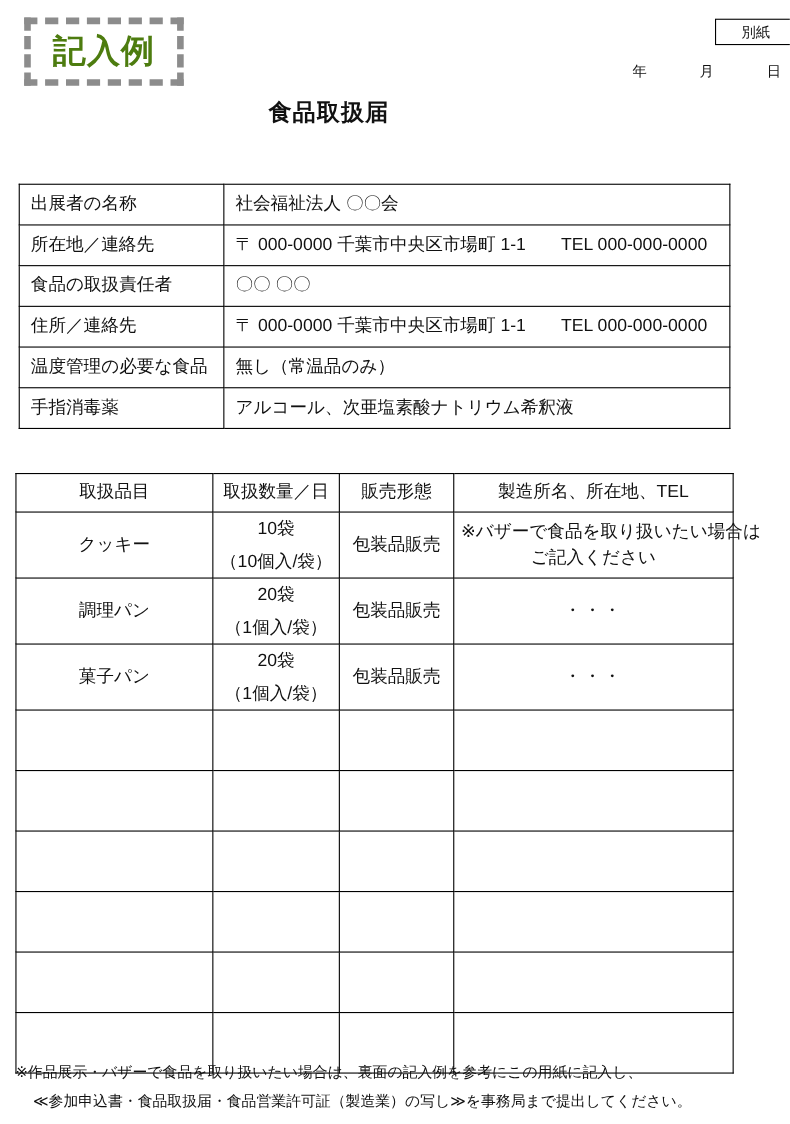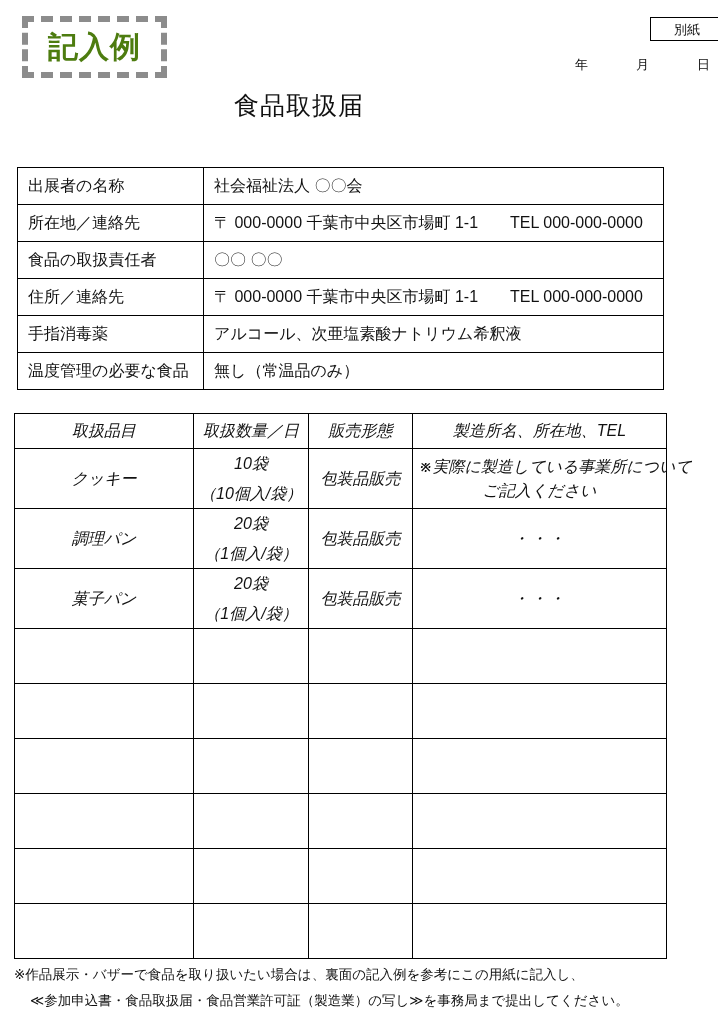--- a/index.html
+++ b/index.html
@@ -77,24 +77,24 @@
     font-size: 13px;
   }
   #date-line span { white-space: nowrap; }
 
   #doc-title {
     position: absolute;
     left: 0;
     top: 90px;
     width: 598px;
     text-align: center;
-    font-size: 25px;
+    font-size: 21px;
     letter-spacing: 1px;
     line-height: 1.2;
-    font-weight: normal;
+    font-weight: bold;
     margin: 0;
   }
 
   
   table.doc-table {
     position: absolute;
     border-collapse: collapse;
     table-layout: fixed;
     background: #ffffff;
   }
@@ -116,23 +116,22 @@
   }
   #info-table td {
     height: 36px;
   }
   #info-table .col-label { width: 186px; }
   #info-table .col-value { width: 460px; }
 
   
   #items-table {
     left: 14px;
-    top: 413px;
+    top: 430px;
     width: 652px;
-    font-style: italic;
   }
   #items-table th,
   #items-table td {
     text-align: center;
     padding: 0 6px;
   }
   #items-table thead th { height: 34px; }
   #items-table tbody td  { height: 59px; }
   #items-table tbody tr.empty-row td { height: 54px; }
 
@@ -215,27 +214,27 @@
       <td class="col-label">食品の取扱責任者</td>
       <td class="col-value">〇〇 〇〇</td>
     </tr>
 
     <tr>
       <td class="col-label">住所／連絡先</td>
       <td class="col-value">〒 000-0000 千葉市中央区市場町 1-1　　TEL 000-000-0000</td>
     </tr>
 
     <tr>
+      <td class="col-label">温度管理の必要な食品</td>
+      <td class="col-value">無し（常温品のみ）</td>
+    </tr>
+
+    <tr>
       <td class="col-label">手指消毒薬</td>
       <td class="col-value">アルコール、次亜塩素酸ナトリウム希釈液</td>
-    </tr>
-
-    <tr>
-      <td class="col-label">温度管理の必要な食品</td>
-      <td class="col-value">無し（常温品のみ）</td>
     </tr>
 
   </tbody>
 </table>
 
 <table class="doc-table" id="items-table">
   <colgroup>
     <col class="col-item">
     <col class="col-qty">
     <col class="col-form">
@@ -254,21 +253,21 @@
   <tbody>
 
     <tr>
       <td class="col-item">クッキー</td>
       <td class="col-qty qty-cell">
         <span class="qty-main">10袋</span>
         <span class="qty-sub">（10個入/袋）</span>
       </td>
       <td class="col-form">包装品販売</td>
       <td class="col-maker maker-note">
-        <span class="note-line line-1">※実際に製造している事業所について</span>
+        <span class="note-line line-1">※バザーで食品を取り扱いたい場合は</span>
         <span class="note-line line-2">ご記入ください</span>
       </td>
     </tr>
 
     <tr>
       <td class="col-item">調理パン</td>
       <td class="col-qty qty-cell">
         <span class="qty-main">20袋</span>
         <span class="qty-sub">（1個入/袋）</span>
       </td>

